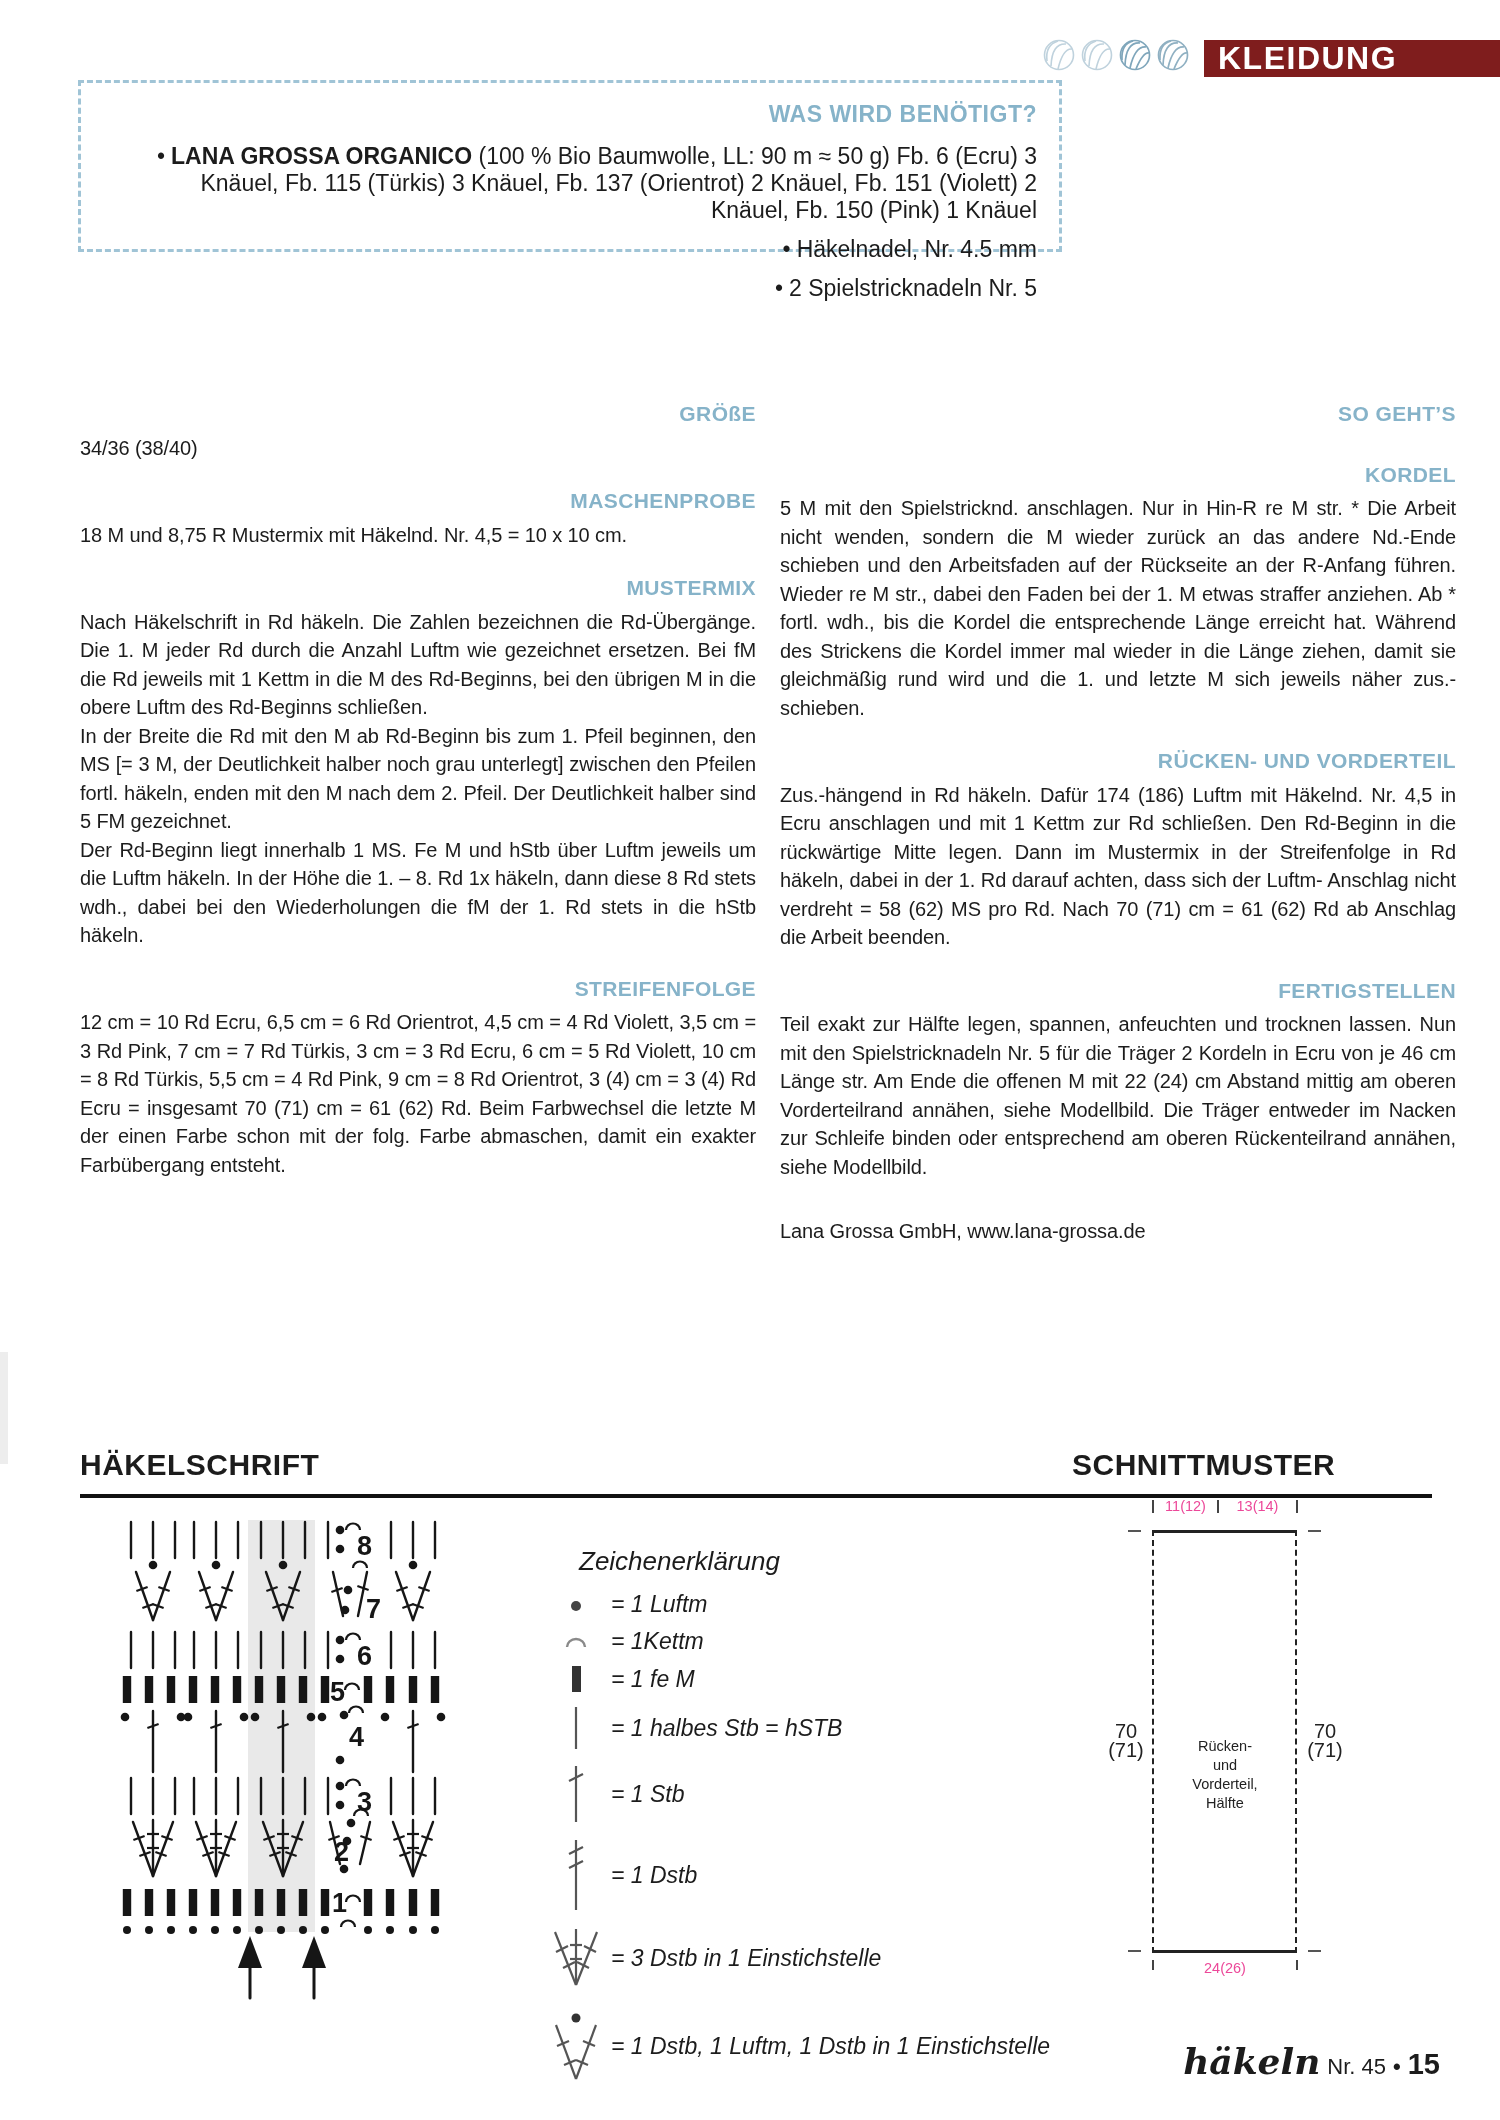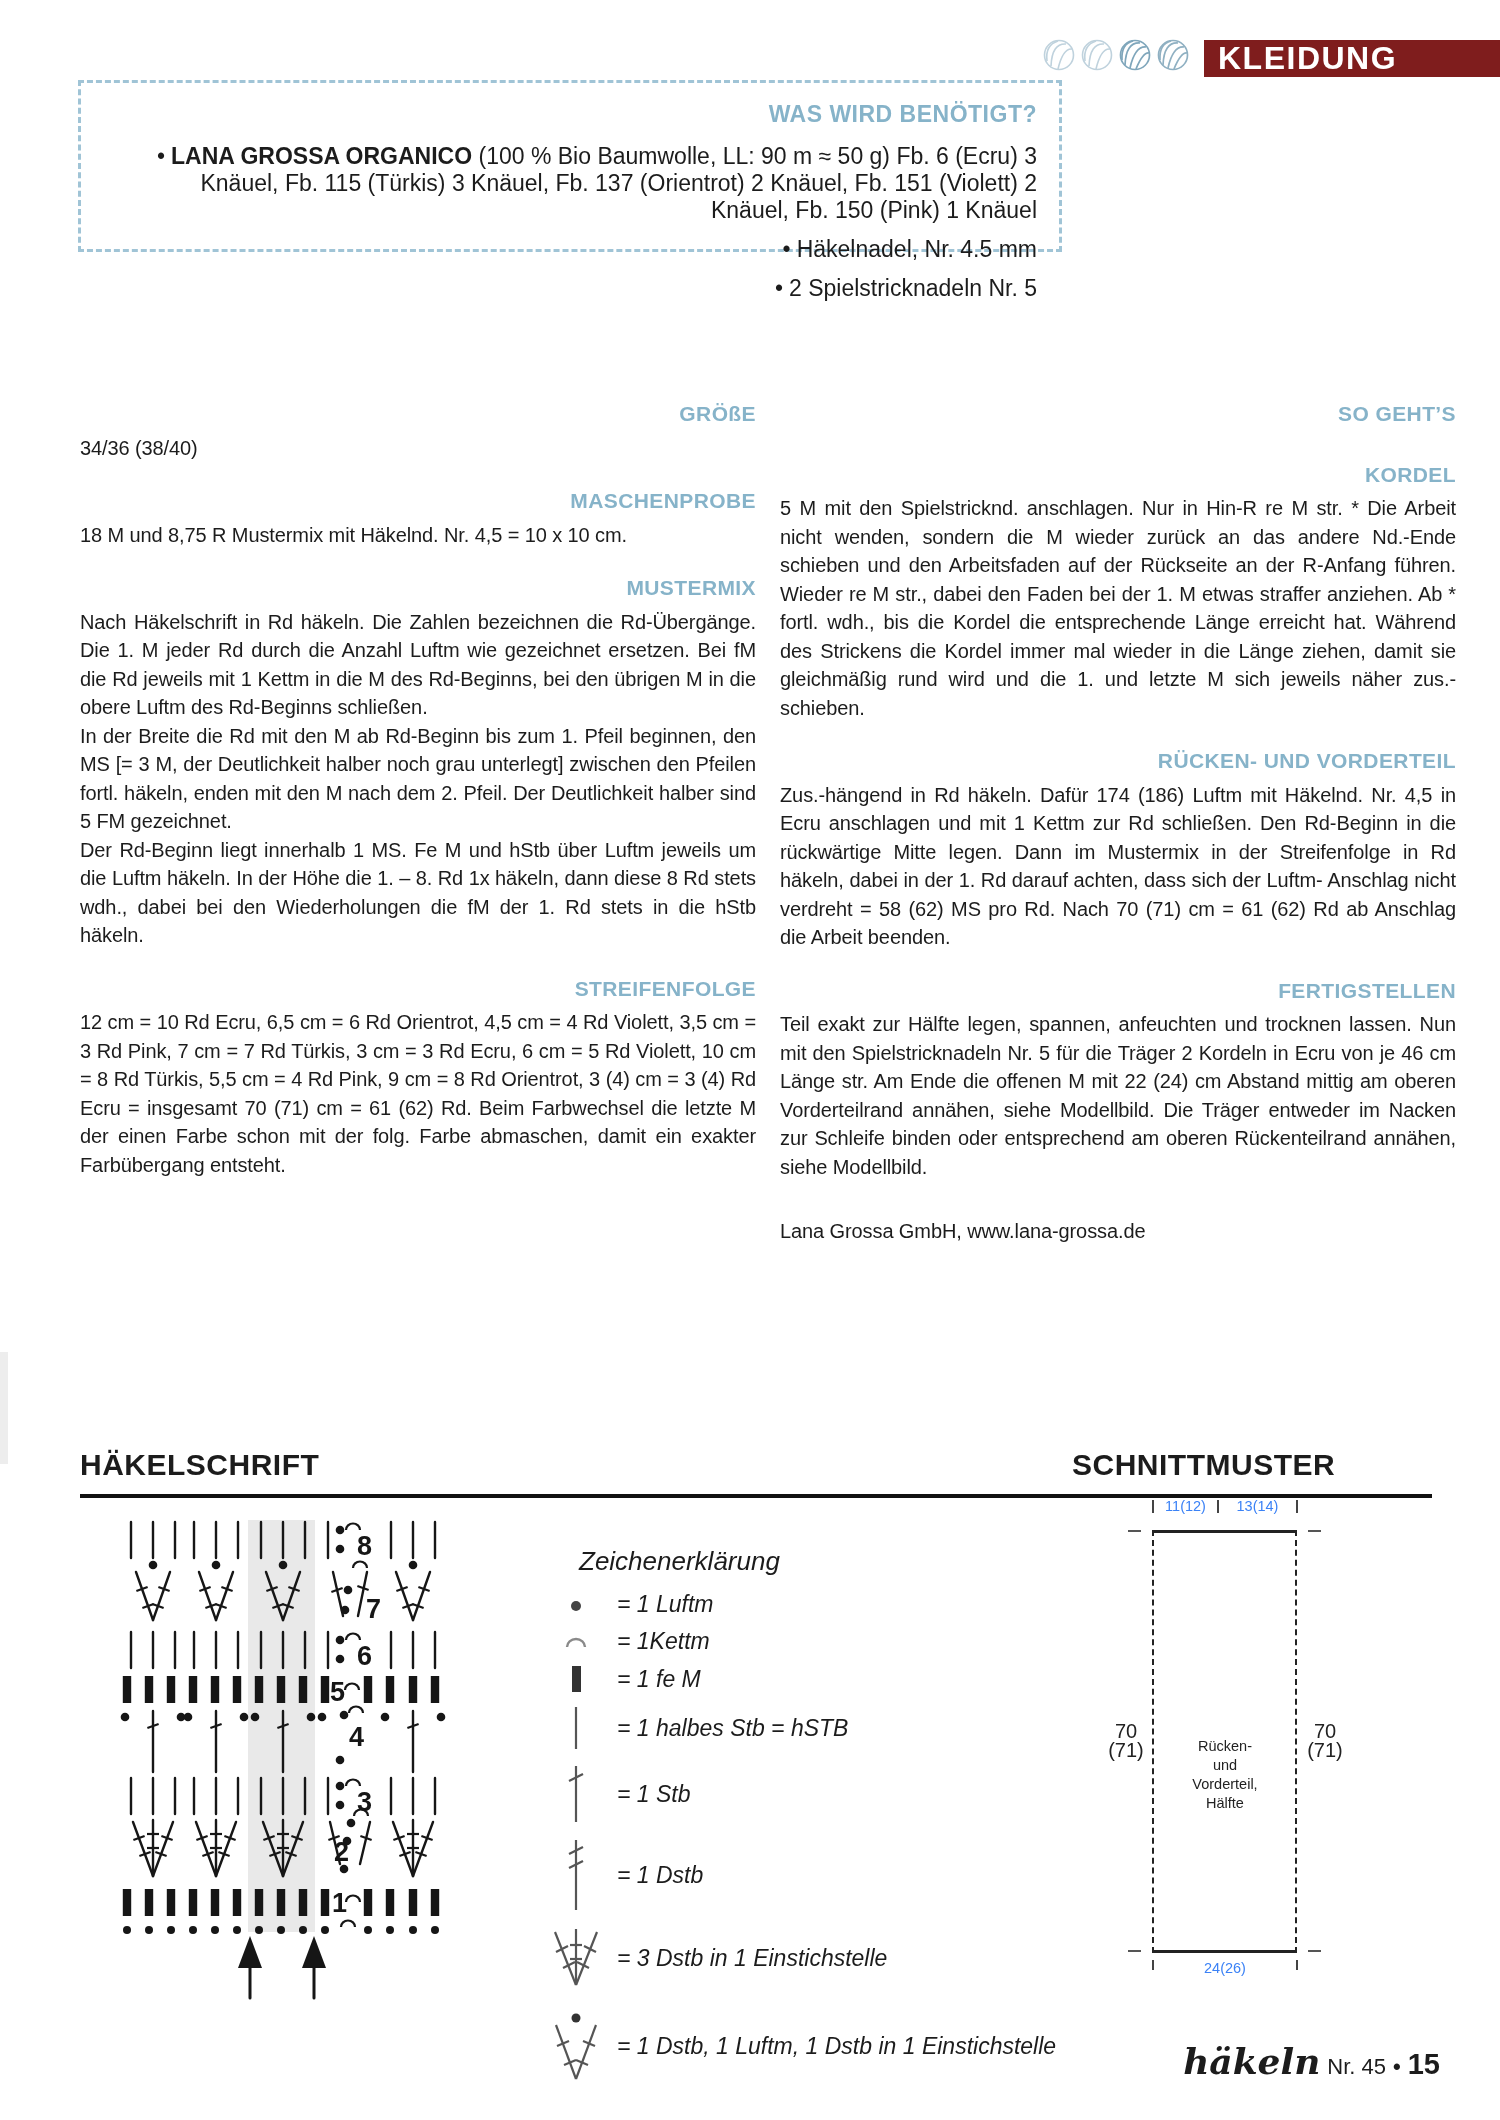--- a/index.html
+++ b/index.html
@@ -36,26 +36,26 @@
   .big-head{position:absolute;top:1448px;font-size:30px;font-weight:700;letter-spacing:.5px;}
   #chart-head{left:80px;} #schem-head{left:1072px;}
   .rule{position:absolute;left:80px;top:1494px;width:1352px;height:4px;background:#111;}
   
   #chart{position:absolute;left:82px;top:1520px;width:380px;height:480px;}
   
   .legend{position:absolute;left:545px;top:1546px;width:560px;font-style:italic;}
   .leg-title{font-size:26px;margin:0 0 14px 34px;}
   .leg-row{display:flex;align-items:center;font-size:23px;}
   .leg-sym{width:62px;display:flex;justify-content:center;align-items:center;flex:none;}
-  .leg-text{margin-left:10px;white-space:nowrap;}
+  .leg-text{margin-left:4px;white-space:nowrap;}
   .m1{margin-top:14px;} .m2{margin-top:10px;} .m3{margin-top:8px;}
   .m4{margin-top:9px;} .m5{margin-top:11px;} .m6{margin-top:12px;}
   .m7{margin-top:12px;} .m8{margin-top:18px;}
   
-  .sm-lab{position:absolute;font-size:14.5px;color:#3b82f6;text-align:center;}
+  .sm-lab{position:absolute;font-size:14.5px;color:#ec4899;text-align:center;}
   .sm-tick-v{position:absolute;width:2px;background:#444;}
   .sm-dash{position:absolute;height:2px;width:13px;background:#555;}
   .sm-rect{
     position:absolute;left:1152px;top:1530px;width:145px;height:423px;box-sizing:border-box;
     border-top:3px solid #222;border-bottom:3px solid #222;
     border-left:2px dashed #222;border-right:2px dashed #222;
   }
   .sm-side{position:absolute;width:46px;text-align:center;font-size:20px;line-height:19px;color:#222;}
   .sm-piece{position:absolute;left:1160px;top:1737px;width:130px;text-align:center;
             font-size:14.5px;line-height:19px;color:#222;}

